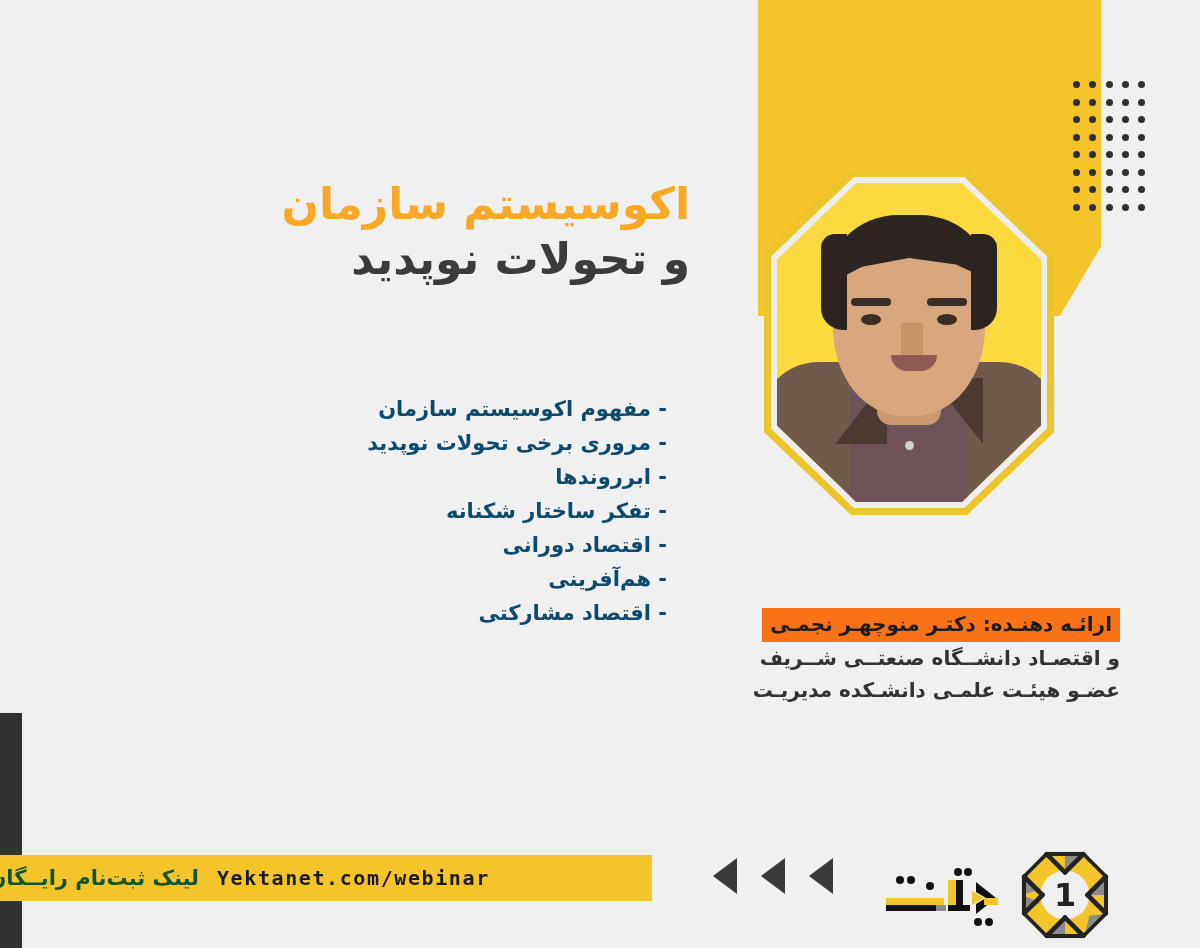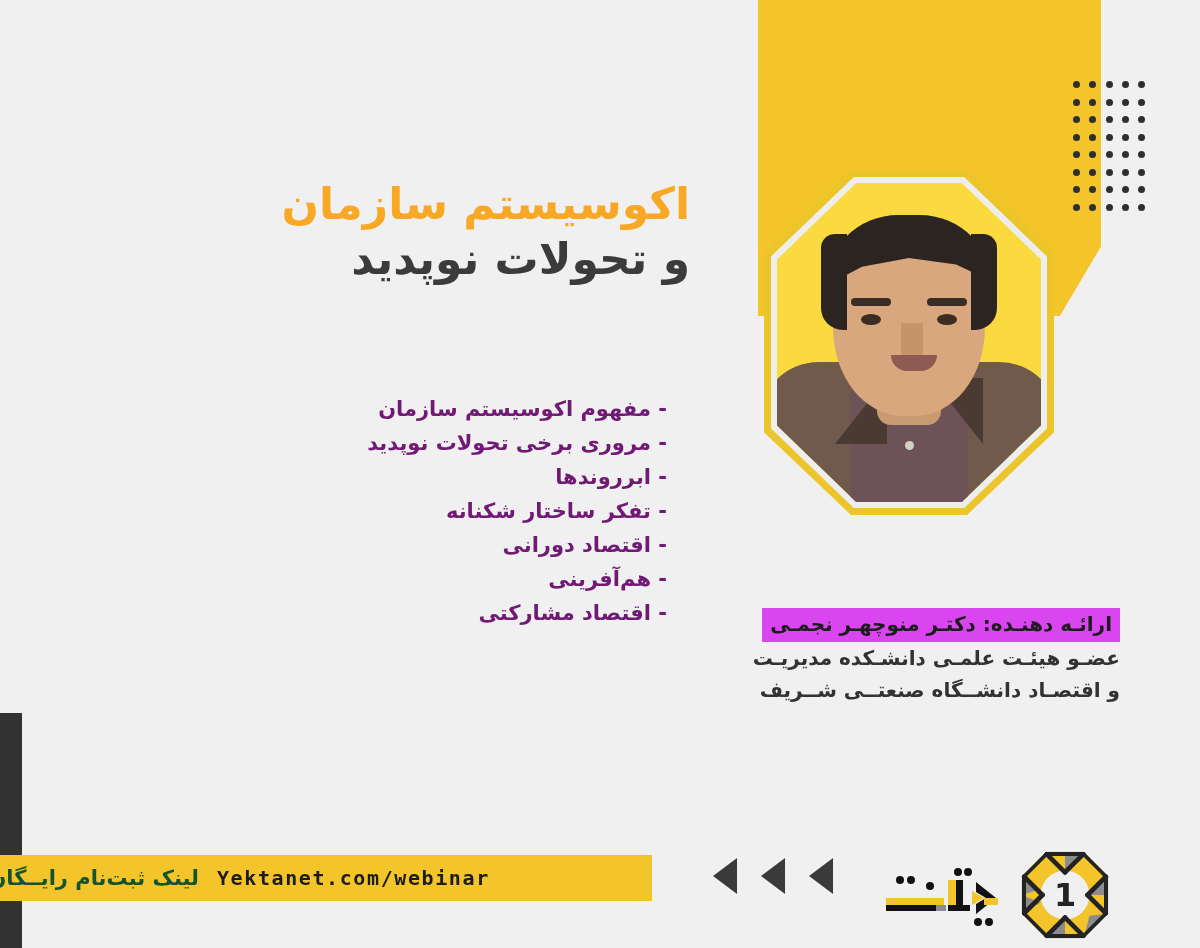--- a/index.html
+++ b/index.html
@@ -177,36 +177,36 @@
     right: 533px;
     top: 392px;
     text-align: right;
     list-style: none;
     margin: 0;
     padding: 0;
   }
   .agenda li {
     font-size: 21px;
     font-weight: 700;
-    color: #701a75;
+    color: #0c4a6e;
     line-height: 1.62;
     white-space: nowrap;
   }
 
   
   .speaker {
     position: absolute;
     right: 80px;
     top: 608px;
     width: 390px;
     text-align: right;
   }
   .speaker-name {
     display: inline-block;
-    background: #d946ef;
+    background: #f97316;
     color: #1c1c1c;
     font-size: 20px;
     font-weight: 700;
     padding: 4px 8px 6px 8px;
     letter-spacing: 0.5px;
     white-space: nowrap;
   }
   .speaker-line {
     display: block;
     color: #323232;
@@ -378,22 +378,22 @@
     <li>- مروری  برخی تحولات نوپدید</li>
     <li>- ابرروندها</li>
     <li>- تفکر ساختار شکنانه</li>
     <li>- اقتصاد دورانی</li>
     <li>- هم‌آفرینی</li>
     <li>- اقتصاد مشارکتی</li>
   </ul>
 
   <div class="speaker">
     <span class="speaker-name">ارائـه دهنـده:  دکتـر  منوچهـر  نجمـی</span>
+    <span class="speaker-line">و اقتصـاد دانشــگاه صنعتــی شــریف</span>
     <span class="speaker-line">عضـو هیئـت علمـی دانشـکده مدیریـت</span>
-    <span class="speaker-line">و اقتصـاد دانشــگاه صنعتــی شــریف</span>
   </div>
 
   <div class="dark-bar"></div>
 
   <div class="cta-bar">
     <span class="cta-url">Yektanet.com/webinar</span>
     <span class="cta-label">لینک ثبت‌نام رایــگان:</span>
   </div>
 
   <div class="arrows">

